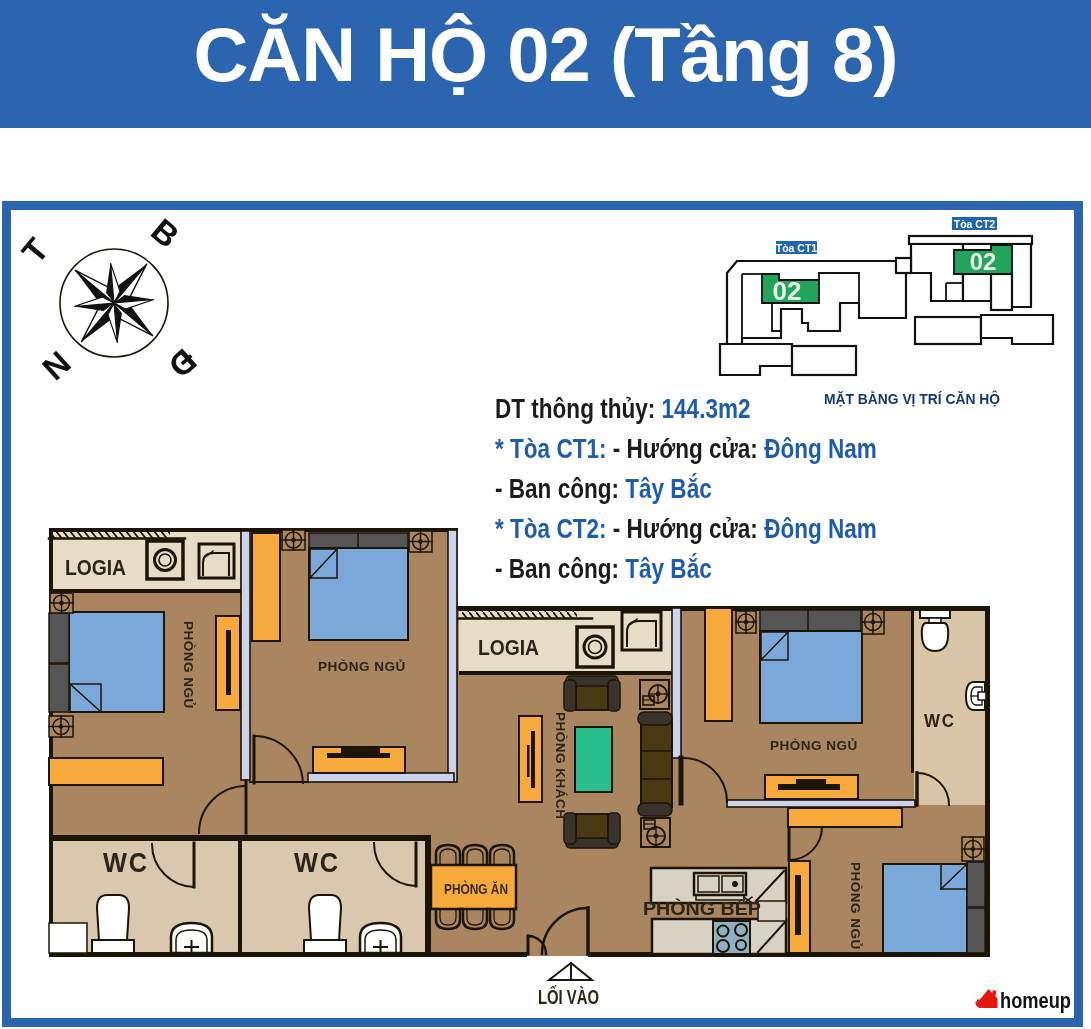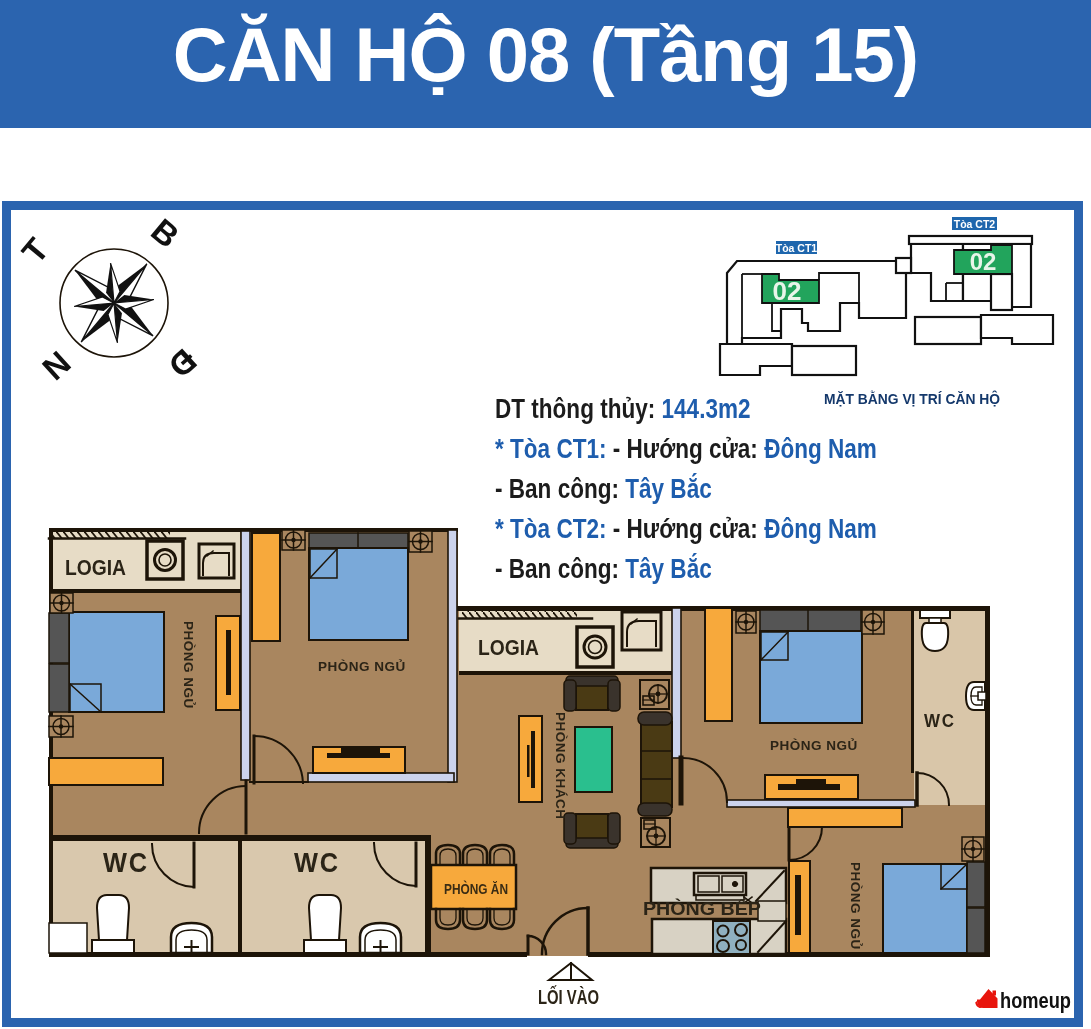--- a/index.html
+++ b/index.html
@@ -4,21 +4,21 @@
 <style>
   html,body{margin:0;padding:0;background:#ffffff;width:1091px;height:1029px;overflow:hidden;}
   body{font-family:"Liberation Sans",sans-serif;position:relative;}
   .abs{position:absolute;}
 </style>
 </head>
 <body>
 
 <div class="abs" style="left:0;top:0;width:1091px;height:128px;background:#2b64af;"></div>
 
-<div class="abs" style="left:0;top:11px;width:1091px;text-align:center;font-size:76px;font-weight:bold;color:#ffffff;letter-spacing:-1px;transform:scaleX(1.0);transform-origin:545px 0;">CĂN HỘ 08 (Tầng 15)</div>
+<div class="abs" style="left:0;top:11px;width:1091px;text-align:center;font-size:76px;font-weight:bold;color:#ffffff;letter-spacing:-1px;transform:scaleX(1.0);transform-origin:545px 0;">CĂN HỘ 02 (Tầng 8)</div>
 
 <div class="abs" style="left:2px;top:201px;width:1063px;height:808px;border:9px solid #2b64af;"></div>
 
 <div class="abs" style="left:495px;top:389px;font-weight:bold;font-size:27px;color:#1c1c1c;line-height:40px;white-space:nowrap;transform:scaleX(0.835);transform-origin:0 0;">
 <div>DT thông thủy: <span style="color:#1e5dad">144.3m2</span></div>
 <div><span style="color:#1e5dad">* Tòa CT1:</span> - Hướng cửa: <span style="color:#1e5dad">Đông Nam</span></div>
 <div>- Ban công: <span style="color:#1e5dad">Tây Bắc</span></div>
 <div><span style="color:#1e5dad">* Tòa CT2:</span> - Hướng cửa: <span style="color:#1e5dad">Đông Nam</span></div>
 <div>- Ban công: <span style="color:#1e5dad">Tây Bắc</span></div>
 </div>

